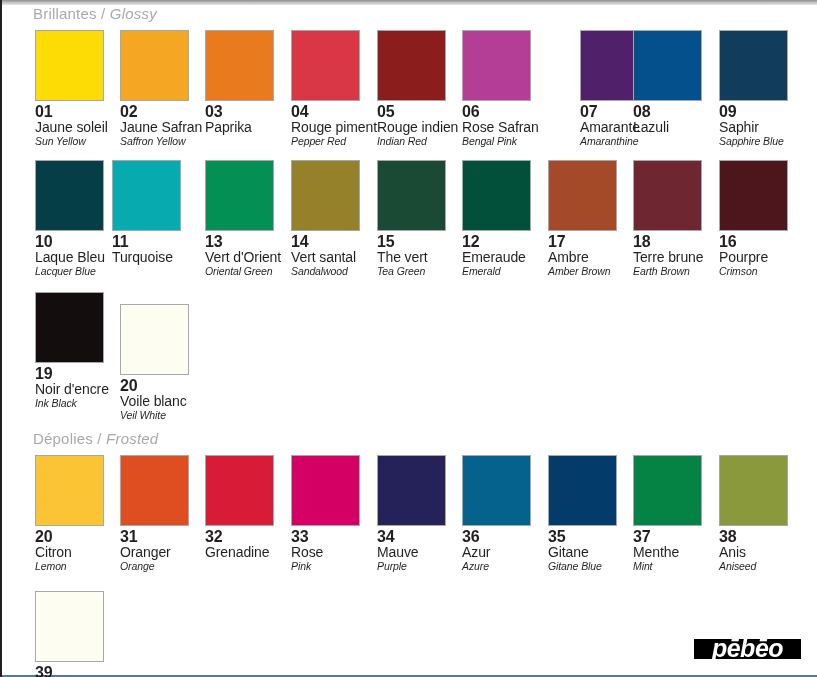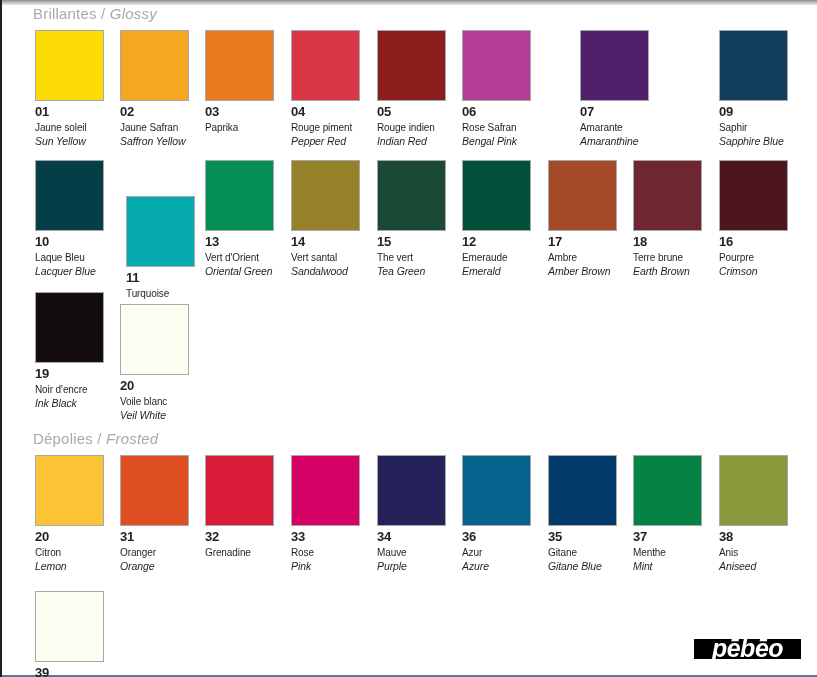--- a/index.html
+++ b/index.html
@@ -62,29 +62,29 @@
     position: absolute;
     width: 69px;
   }
   .chip {
     width: 67px;
     height: 69px;
     border: 1px solid #a6a8ab;
     box-sizing: content-box;
   }
   .code {
-    font-size: 13px;
+    font-size: 16px;
     font-weight: bold;
     color: #231f20;
     margin-top: 5px;
     line-height: 12px;
     letter-spacing: -.2px;
   }
   .name-fr {
-    font-size: 10px;
+    font-size: 14px;
     color: #231f20;
     margin-top: 4px;
     line-height: 11px;
     white-space: nowrap;
     letter-spacing: -.1px;
   }
   .name-en {
     font-size: 10.5px;
     font-style: italic;
     color: #231f20;
@@ -157,33 +157,38 @@
         <div class="code">06</div>
         <div class="name-fr">Rose Safran</div>
         <div class="name-en">Bengal Pink</div>
       </div>
       <div class="swatch" style="left: 546px; top: 25px; margin-left: 32px;">
         <div class="chip" style="background: rgb(81, 32, 107);"></div>
         <div class="code">07</div>
         <div class="name-fr">Amarante</div>
         <div class="name-en">Amaranthine</div>
       </div>
+      <div class="swatch" style="left: 631px; top: 25px;">
+        <div class="chip" style="background: rgb(3, 80, 140);"></div>
+        <div class="code">08</div>
+        <div class="name-fr">Lazuli</div>
+      </div>
       <div class="swatch" style="left: 717px; top: 25px;">
         <div class="chip" style="background: rgb(18, 60, 92);"></div>
         <div class="code">09</div>
         <div class="name-fr">Saphir</div>
         <div class="name-en">Sapphire Blue</div>
       </div>
       <div class="swatch" style="left: 33px; top: 155px;">
         <div class="chip" style="background: rgb(5, 62, 71);"></div>
         <div class="code">10</div>
         <div class="name-fr">Laque Bleu</div>
         <div class="name-en">Lacquer Blue</div>
       </div>
-      <div class="swatch" style="left: 124px; top: 155px; margin-top: 36px;">
+      <div class="swatch" style="left: 110px; top: 155px;">
         <div class="chip" style="background: rgb(7, 170, 174);"></div>
         <div class="code">11</div>
         <div class="name-fr">Turquoise</div>
       </div>
       <div class="swatch" style="left: 203px; top: 155px;">
         <div class="chip" style="background: rgb(4, 144, 85);"></div>
         <div class="code">13</div>
         <div class="name-fr">Vert d'Orient</div>
         <div class="name-en">Oriental Green</div>
       </div>

